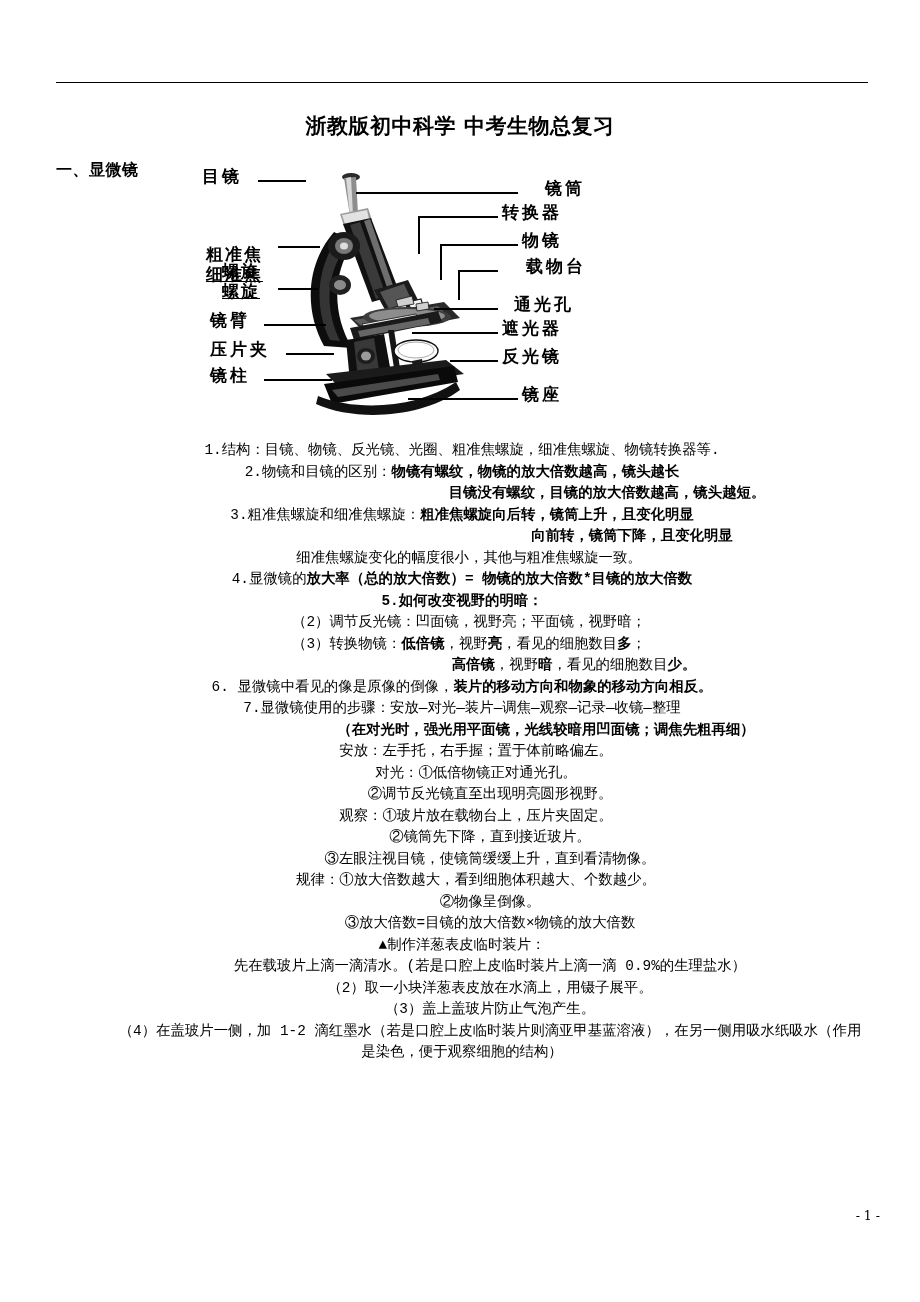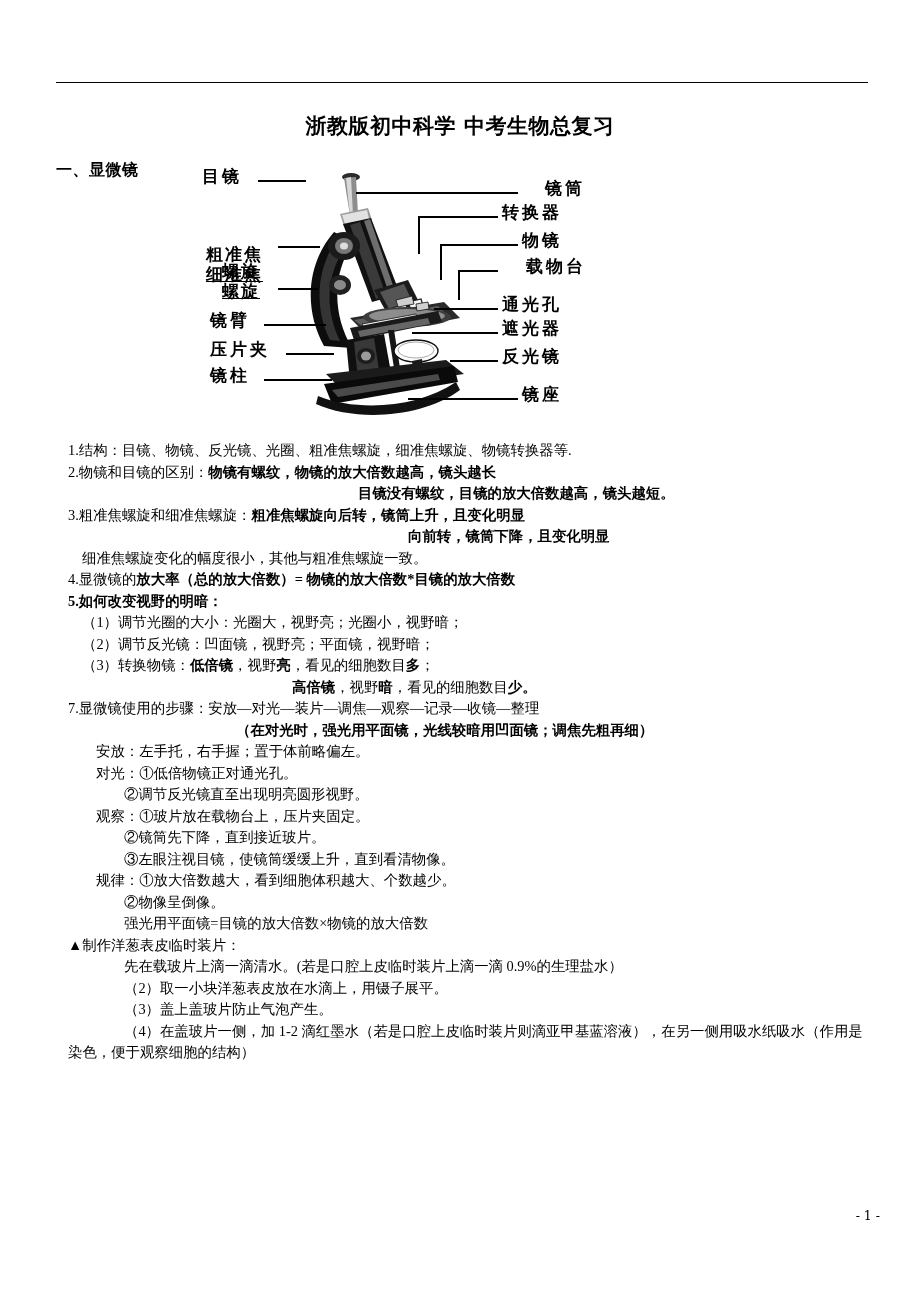--- a/index.html
+++ b/index.html
@@ -47,24 +47,25 @@
   }
   .fig-label.stack{letter-spacing:2px;}
   .fig-label .l2{display:block;padding-left:16px;}
   .leader{position:absolute;border-top:2px solid #000;height:0;}
   .leader-v{position:absolute;border-left:2px solid #000;width:0;}
 
   .scope{position:absolute;left:92px;top:4px;width:190px;height:248px;}
 
   
   .body-text{
-    position:absolute;left:68px;top:440px;width:800px;
-    font-family:Liberation Serif, serif;
+    position:absolute;left:62px;top:440px;width:800px;
+    font-family:Liberation Mono, monospace;
     font-size:14.4px;
     line-height:21.5px;
+    text-align:center;
   }
   .ln{white-space:nowrap;}
   .ln.wrap{white-space:normal;}
   b{font-weight:bold;}
   .i1{padding-left:14px;}
   .i2{padding-left:28px;}
   .i3{padding-left:56px;}
   .i5{padding-left:168px;}
   .i6{padding-left:224px;}
   .i7{padding-left:290px;}
@@ -184,21 +185,21 @@
     <div class="leader-v" style="left:222px;top:52px;height:38px;"></div>
 
     <div class="fig-label" style="left:326px;top:68px;">物镜</div>
     <div class="leader" style="left:244px;top:80px;width:78px;"></div>
     <div class="leader-v" style="left:244px;top:80px;height:36px;"></div>
 
     <div class="fig-label" style="left:306px;top:94px;margin-left:24px;">载物台</div>
     <div class="leader" style="left:262px;top:106px;width:40px;"></div>
     <div class="leader-v" style="left:262px;top:106px;height:30px;"></div>
 
-    <div class="fig-label" style="left:306px;top:132px;">通光孔</div>
+    <div class="fig-label" style="left:318px;top:132px;">通光孔</div>
     <div class="leader" style="left:238px;top:144px;width:64px;"></div>
 
     <div class="fig-label" style="left:306px;top:156px;">遮光器</div>
     <div class="leader" style="left:216px;top:168px;width:86px;"></div>
 
     <div class="fig-label" style="left:306px;top:184px;">反光镜</div>
     <div class="leader" style="left:254px;top:196px;width:48px;"></div>
 
     <div class="fig-label" style="left:326px;top:222px;">镜座</div>
     <div class="leader" style="left:212px;top:234px;width:110px;"></div>
@@ -211,41 +212,41 @@
     <div class="ln"><span>2.物镜和目镜的区别：</span><b>物镜有螺纹，物镜的放大倍数越高，镜头越长</b></div>
     <div class="ln i7"><b>目镜没有螺纹，目镜的放大倍数越高，镜头越短。</b></div>
 
     <div class="ln"><span>3.粗准焦螺旋和细准焦螺旋：</span><b>粗准焦螺旋向后转，镜筒上升，且变化明显</b></div>
     <div class="ln i8"><b>向前转，镜筒下降，且变化明显</b></div>
     <div class="ln i1">细准焦螺旋变化的幅度很小，其他与粗准焦螺旋一致。</div>
 
     <div class="ln"><span>4.显微镜的</span><b>放大率（总的放大倍数）= 物镜的放大倍数*目镜的放大倍数</b></div>
 
     <div class="ln"><b>5.如何改变视野的明暗：</b></div>
-    <div class="ln i1">（1）调节光圈的大小：光圈大，视野亮；光圈小，视野暗；</div>
     <div class="ln i1">（2）调节反光镜：凹面镜，视野亮；平面镜，视野暗；</div>
     <div class="ln i1"><span>（3）转换物镜：</span><b>低倍镜</b><span>，视野</span><b>亮</b><span>，看见的细胞数目</span><b>多</b><span>；</span></div>
     <div class="ln i6"><b>高倍镜</b><span>，视野</span><b>暗</b><span>，看见的细胞数目</span><b>少。</b></div>
 
+    <div class="ln"><span>6. 显微镜中看见的像是原像的倒像，</span><b>装片的移动方向和物象的移动方向相反。</b></div>
 
     <div class="ln">7.显微镜使用的步骤：安放—对光—装片—调焦—观察—记录—收镜—整理</div>
     <div class="ln i5"><b>（在对光时，强光用平面镜，光线较暗用凹面镜；调焦先粗再细）</b></div>
 
     <div class="ln i2"><span>安放：</span><span>左手托，右手握；置于体前略偏左。</span></div>
 
     <div class="ln i2"><span>对光：</span><span>①低倍物镜正对通光孔。</span></div>
     <div class="ln i3">②调节反光镜直至出现明亮圆形视野。</div>
 
     <div class="ln i2"><span>观察：</span><span>①玻片放在载物台上，压片夹固定。</span></div>
     <div class="ln i3">②镜筒先下降，直到接近玻片。</div>
     <div class="ln i3">③左眼注视目镜，使镜筒缓缓上升，直到看清物像。</div>
 
     <div class="ln i2"><span>规律：</span><span>①放大倍数越大，看到细胞体积越大、个数越少。</span></div>
     <div class="ln i3">②物像呈倒像。</div>
-    <div class="ln i3">强光用平面镜=目镜的放大倍数×物镜的放大倍数</div>
+    <div class="ln i3">③放大倍数=目镜的放大倍数×物镜的放大倍数</div>
 
     <div class="ln">▲制作洋葱表皮临时装片：</div>
     <div class="ln i3">先在载玻片上滴一滴清水。(若是口腔上皮临时装片上滴一滴 0.9%的生理盐水）</div>
     <div class="ln i3">（2）取一小块洋葱表皮放在水滴上，用镊子展平。</div>
     <div class="ln i3">（3）盖上盖玻片防止气泡产生。</div>
     <div class="ln wrap" style="text-indent:56px;">（4）在盖玻片一侧，加 1-2 滴红墨水（若是口腔上皮临时装片则滴亚甲基蓝溶液），在另一侧用吸水纸吸水（作用是染色，便于观察细胞的结构）</div>
   </div>
 
   <div class="page-num">- 1 -</div>
 </div>

